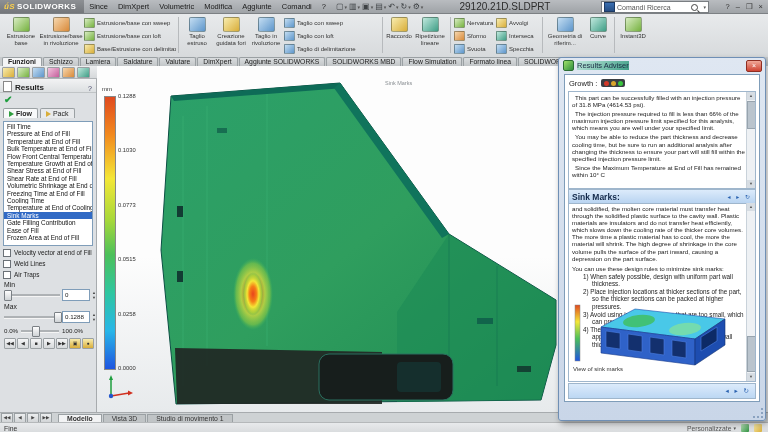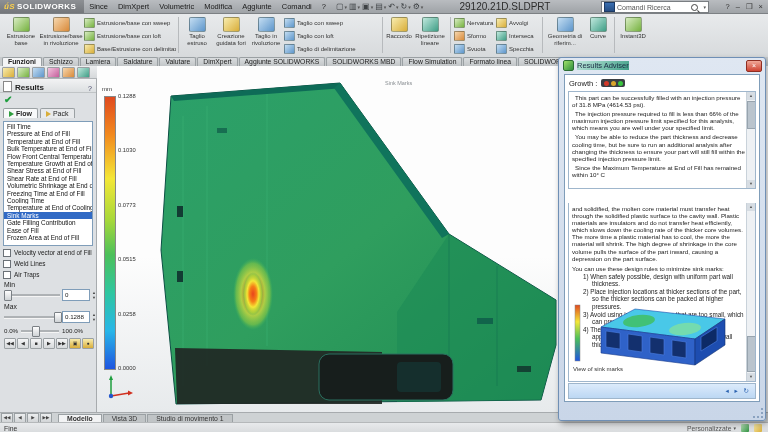--- a/index.html
+++ b/index.html
@@ -454,20 +454,24 @@
             <div class="para">You may be able to reduce the part thickness and decrease cooling time, but be sure to run an additional analysis after changing the thickness to ensure your part will still fill within the specified injection pressure limit.</div>
             <div class="para">Since the Maximum Temperature at End of Fill has remained within 10° C</div>
           </div>
         <div class="sbar">
           <span class="ar" style="top:0">▲</span>
           <span class="thumbv" style="top:9px;height:26px"></span>
           <span class="ar" style="bottom:0">▼</span>
         </div>
       </div>
 
+      <div id="sink-hdr" class="abs">
+        <b>Sink Marks:</b>
+        <span class="nav">◂ ▸ ↻</span>
+      </div>
 
       <div id="box2" class="abs">
         <div class="para" style="text-indent:0">and solidified, the molten core material must transfer heat through the solidified plastic surface to the cavity wall. Plastic materials are insulators and do not transfer heat efficiently, which slows down the cooling rate of the thicker core volumes. The more time a plastic material has to cool, the more the material will shrink. The high degree of shrinkage in the core volume pulls the surface of the part inward, causing a depression on the part surface.</div>
         <div class="rules-intro">You can use these design rules to minimize sink marks:</div>
         <div>
             <div class="rule">1)  When safely possible, design with uniform part wall thickness.</div>
             <div class="rule">2)  Place injection locations at thicker sections of the part, so the thicker sections can be packed at higher pressures.</div>
             <div class="rule">3)  Avoid using injection locations that are too small, which can prevent sufficient packing of the part cavity.</div>
             <div class="rule">4)  The thickness of ribs and bosses should be approximately 50 to 80 percent of the nominal wall thickness.</div>
           </div>

